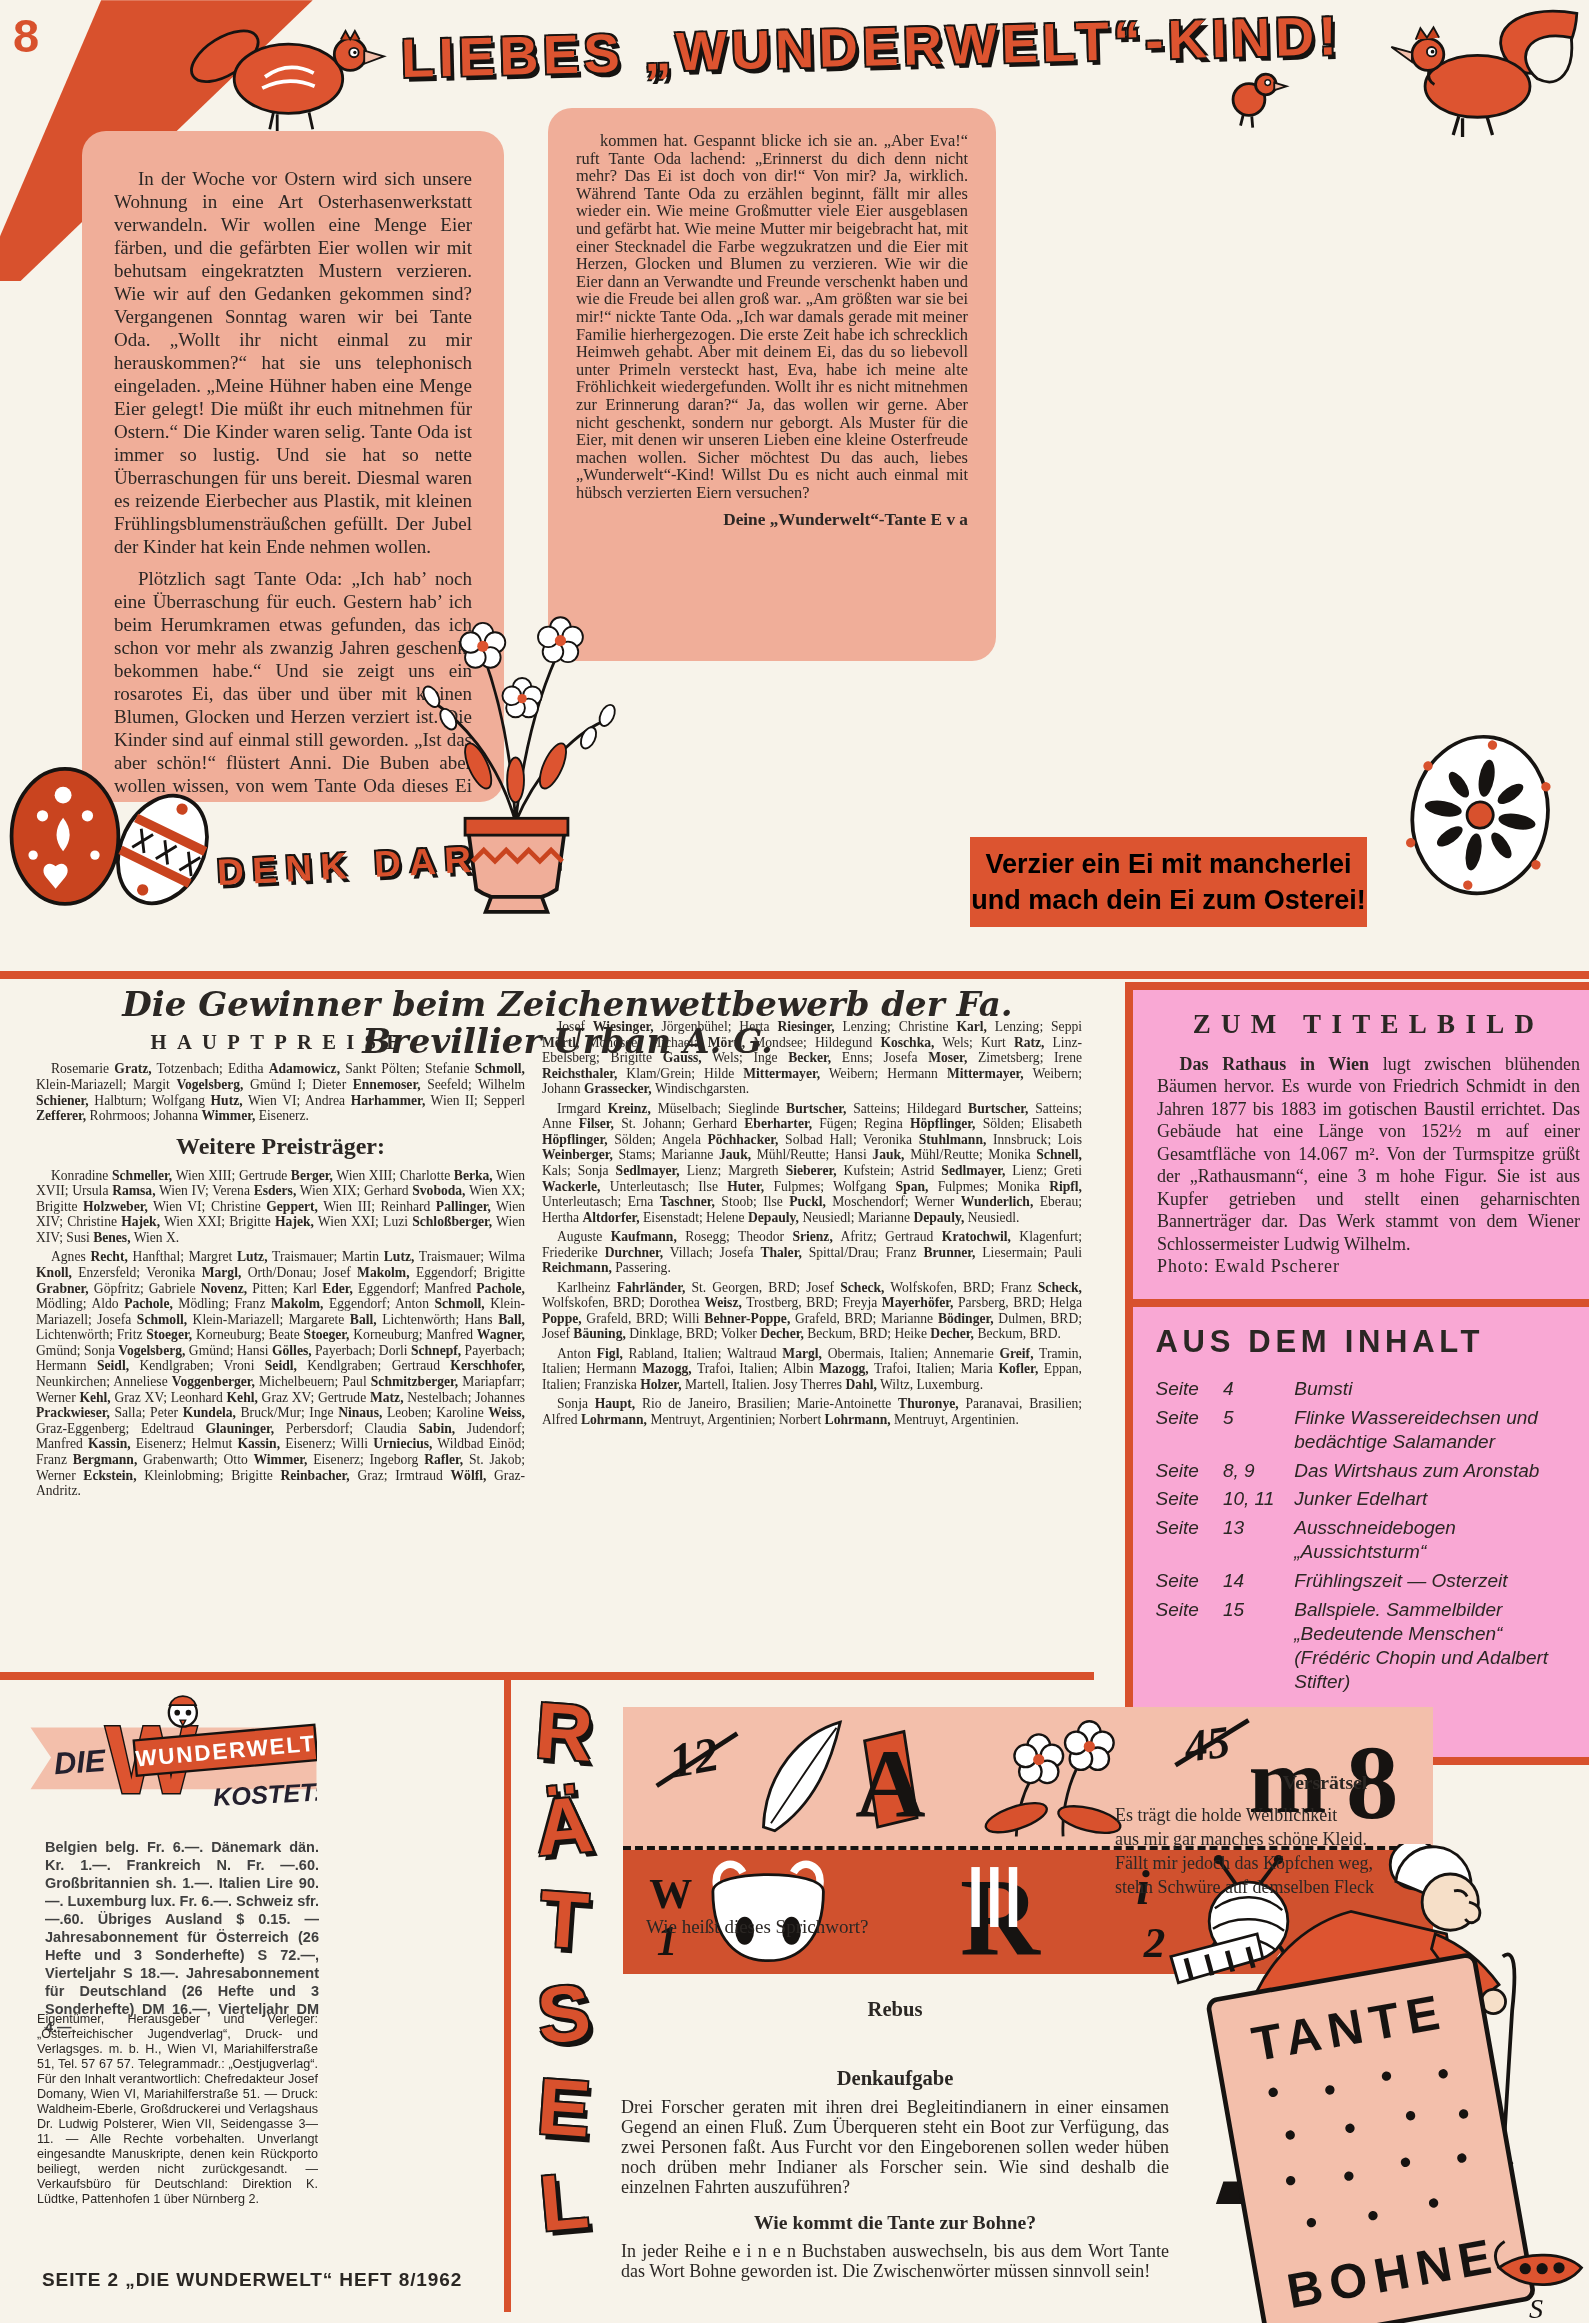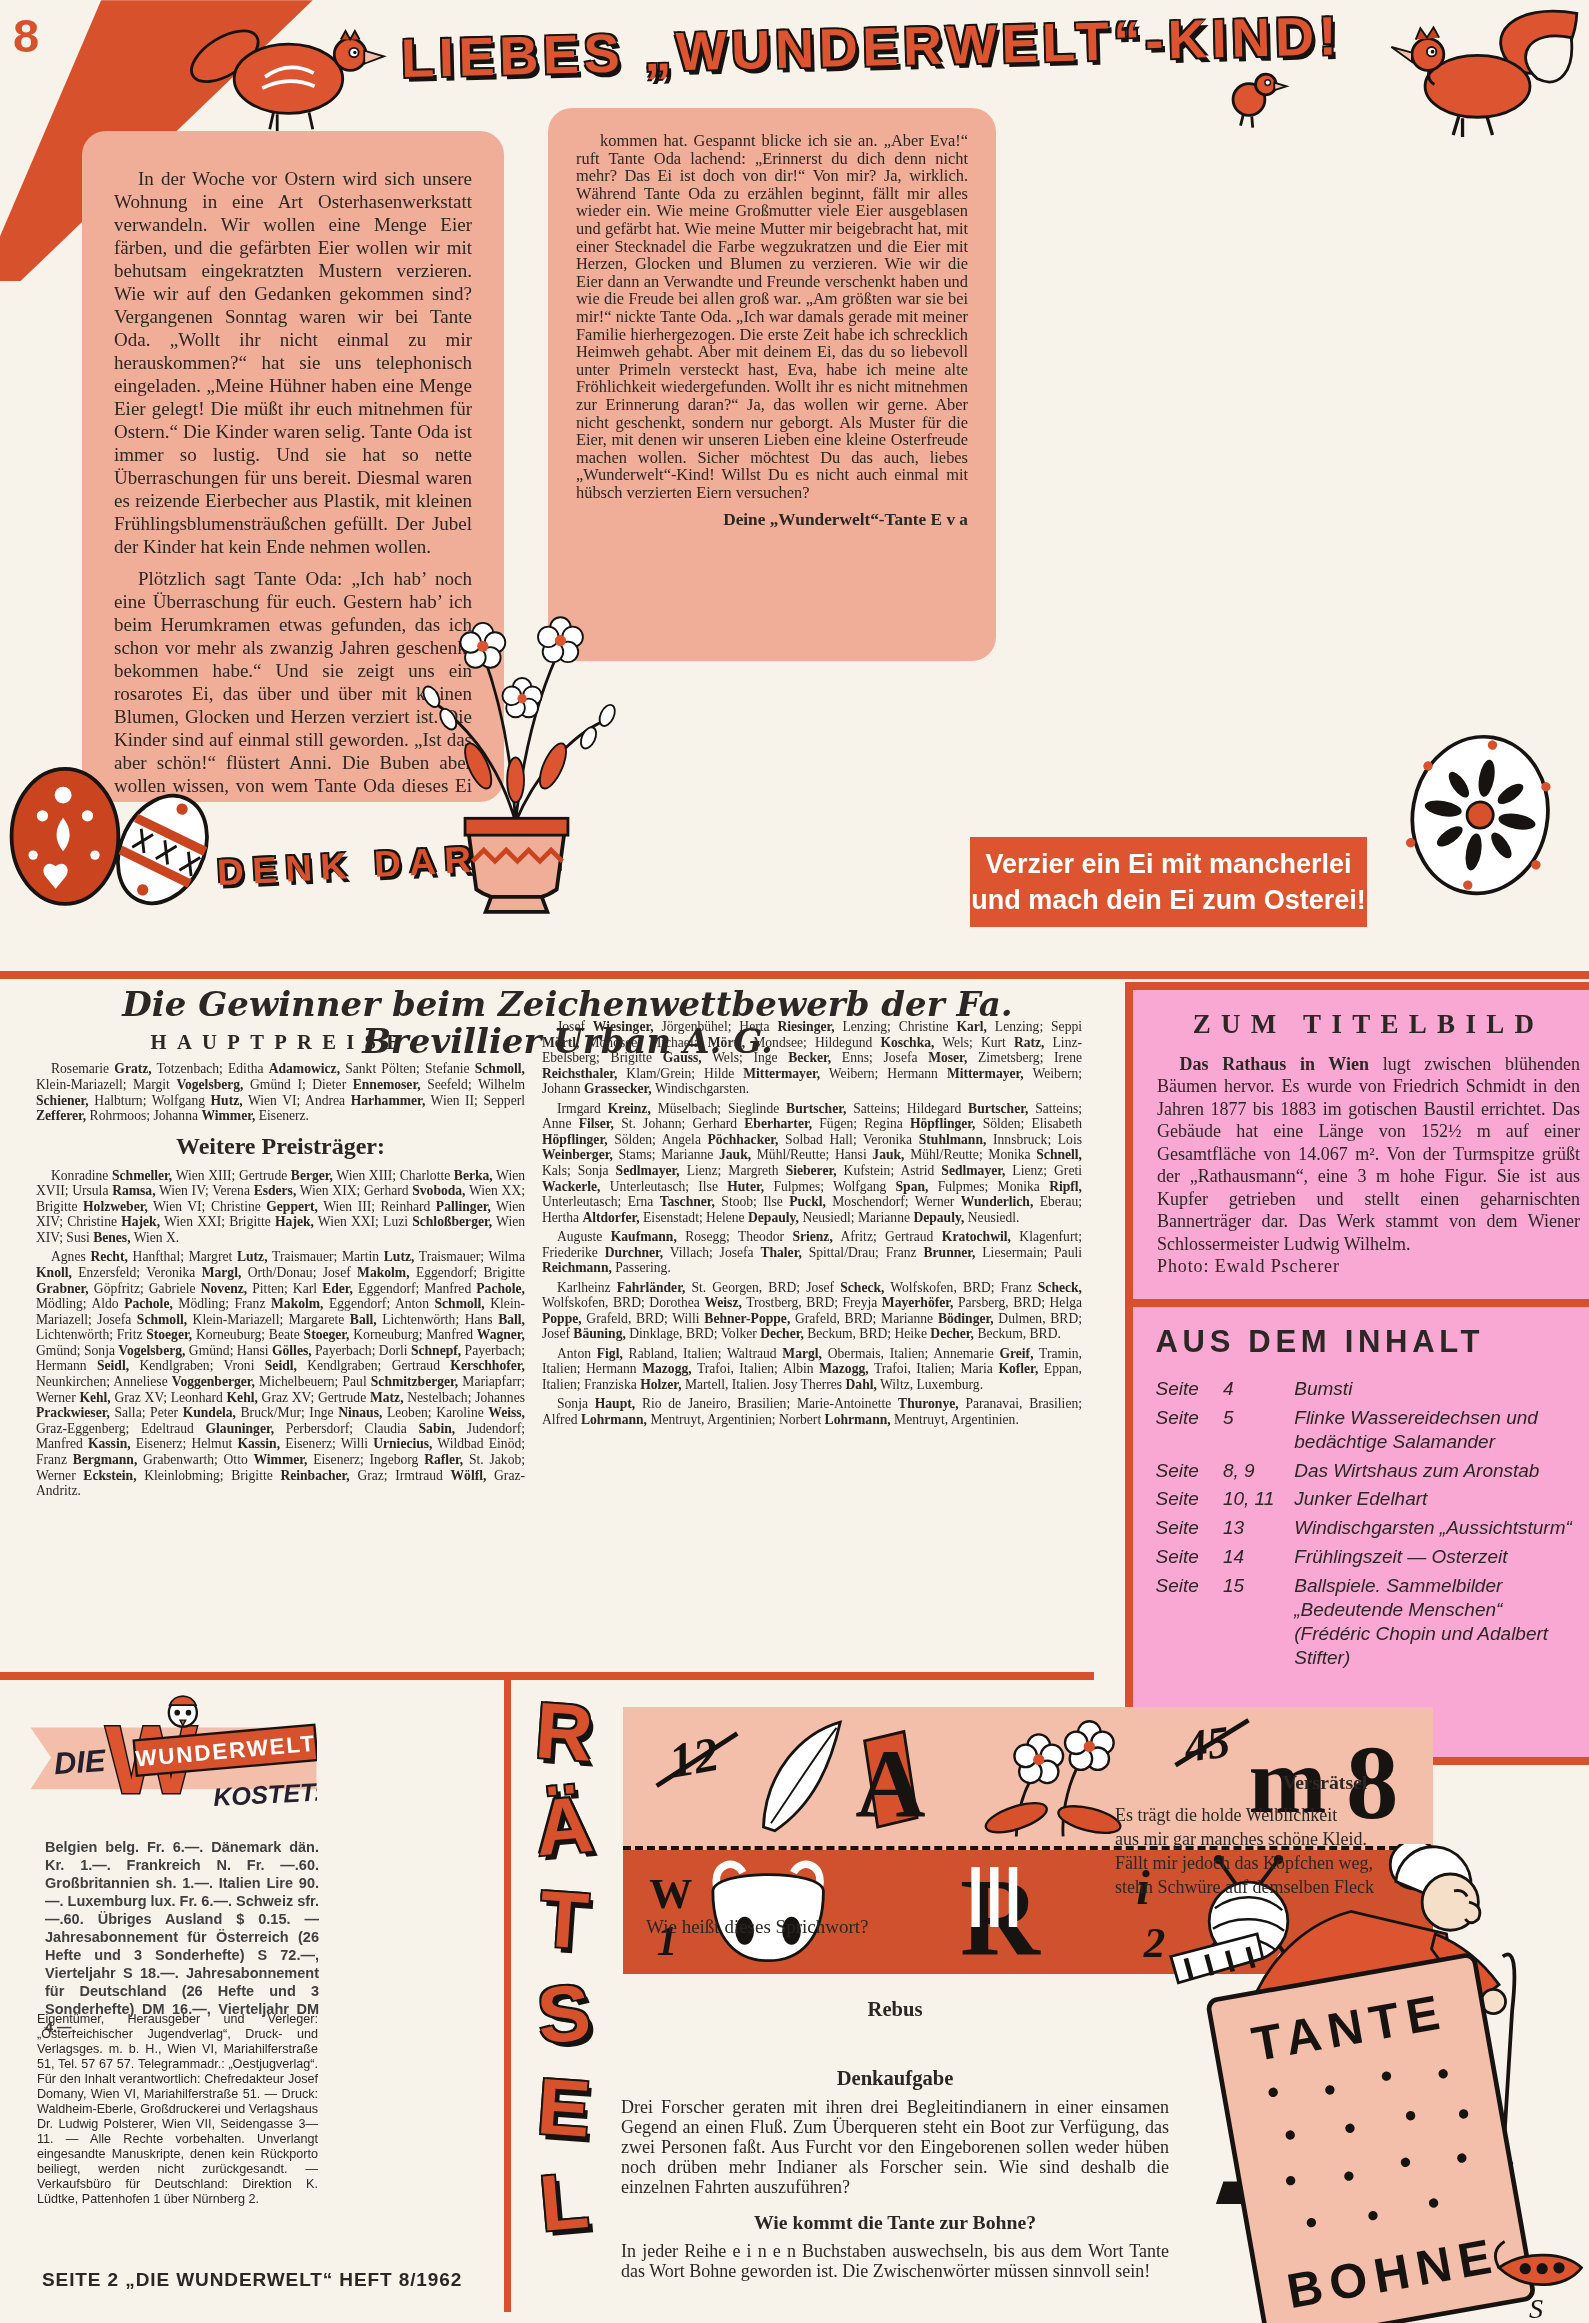--- a/index.html
+++ b/index.html
@@ -16,21 +16,21 @@
   .panel{position:absolute;background:#f0ae99;border-radius:24px;box-sizing:border-box;overflow:hidden;}
   .panel-left{left:82px;top:131px;width:422px;height:671px;padding:36px 32px;font-size:19px;line-height:23px;}
   .panel-right{left:548px;top:108px;width:448px;height:553px;padding:24px 28px;font-size:16.4px;line-height:17.6px;}
   .panel p{margin:0 0 9.4px 0;text-indent:24px;text-align:justify;}
   .signature{text-align:right;font-weight:bold;margin-top:7.5px;font-size:17.3px;}
   .denk-daran{position:absolute;left:217px;top:843px;font:900 37px "Liberation Sans",sans-serif;
       color:#d8512d;letter-spacing:8.4px;transform:rotate(-3deg);
       text-shadow:-1.9px -1.9px 0 #161311,1.9px -1.9px 0 #161311,2.8px 3.7px 0 #161311;}
   .egg-banner{position:absolute;left:970px;top:837px;width:397px;height:90px;background:#dc5430;
       display:flex;flex-direction:column;justify-content:center;align-items:center;}
-  .egg-banner div{font:700 27px/36px "Liberation Sans",sans-serif;color:#ffffff;}
+  .egg-banner div{font:700 27px/36px "Liberation Sans",sans-serif;color:#000000;}
   
   .rule{position:absolute;background:#d8512d;}
   
   .winners-title{position:absolute;left:52px;top:986px;width:1031px;text-align:center;
       font:700 italic 34px/1.1 "DejaVu Serif",serif;letter-spacing:0;}
   .col{position:absolute;overflow:hidden;}
   .col-l{left:36px;top:1029px;width:489px;height:645px;}
   .col-r{left:542px;top:1019px;width:540px;height:654px;}
   .names{font-size:13.6px;line-height:15.6px;text-align:justify;margin:0 0 3.7px 0;text-indent:15px;}
   .h-haupt{text-align:center;font:700 20.6px "Liberation Serif",serif;letter-spacing:10.3px;margin:1.9px 0 7.5px 0;}
@@ -268,21 +268,21 @@
             <span class="i-title">Das Wirtshaus zum Aronstab</span>
           </div>
           <div class="inhalt-row">
             <span class="i-label">Seite</span>
             <span class="i-pages">10, 11</span>
             <span class="i-title">Junker Edelhart</span>
           </div>
           <div class="inhalt-row">
             <span class="i-label">Seite</span>
             <span class="i-pages">13</span>
-            <span class="i-title">Windischgarsten „Aussichtsturm“</span>
+            <span class="i-title">Ausschneidebogen „Aussichtsturm“</span>
           </div>
           <div class="inhalt-row">
             <span class="i-label">Seite</span>
             <span class="i-pages">14</span>
             <span class="i-title">Frühlingszeit — Osterzeit</span>
           </div>
           <div class="inhalt-row">
             <span class="i-label">Seite</span>
             <span class="i-pages">15</span>
             <span class="i-title">Ballspiele. Sammelbilder „Bedeutende Menschen“ (Frédéric Chopin und Adalbert Stifter)</span>

